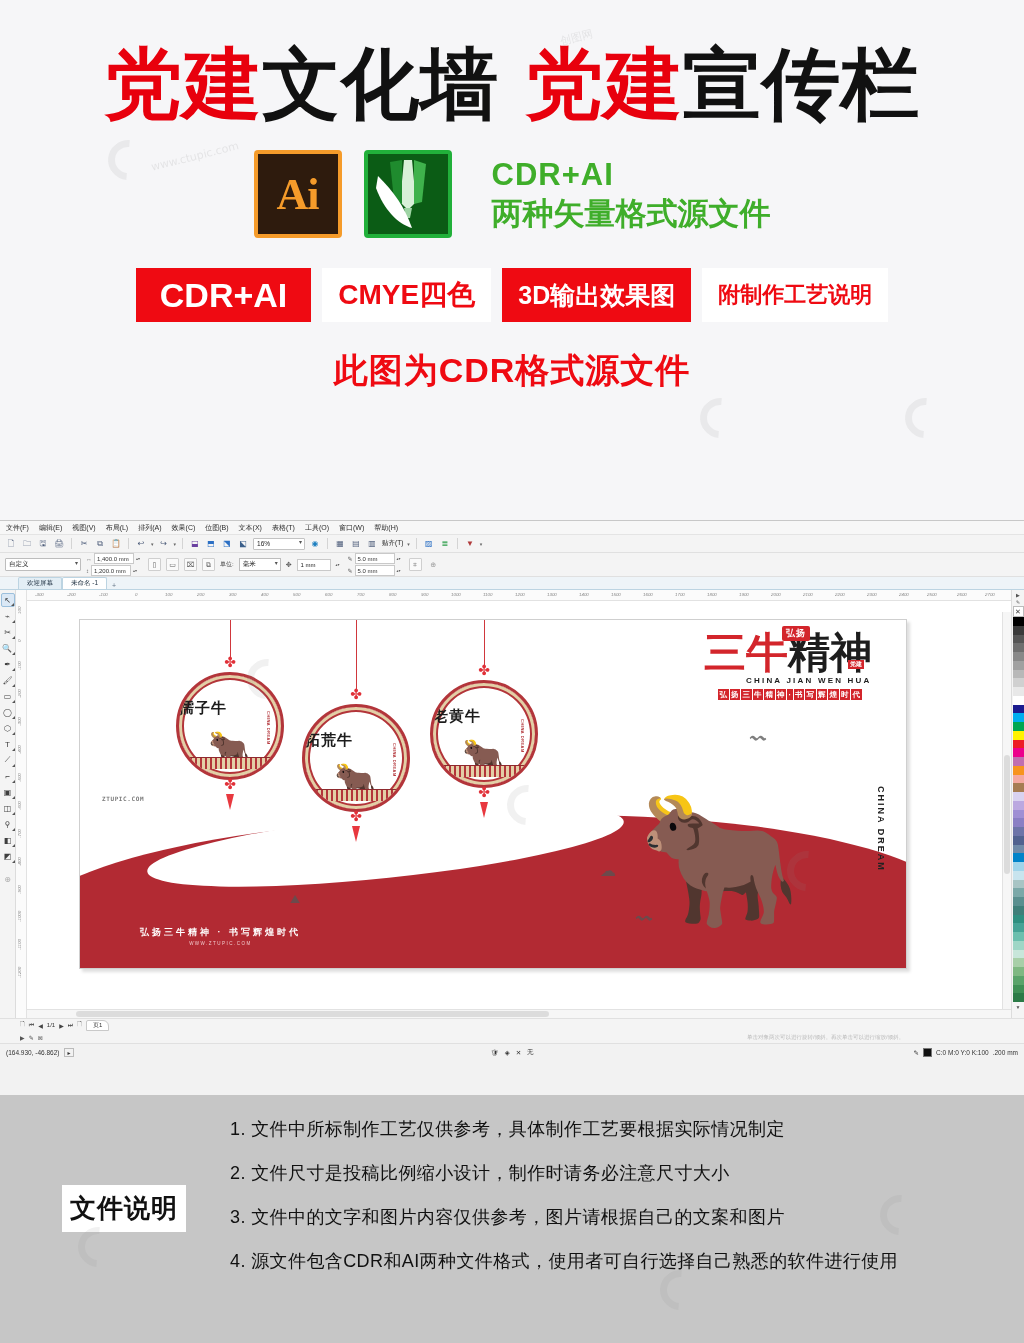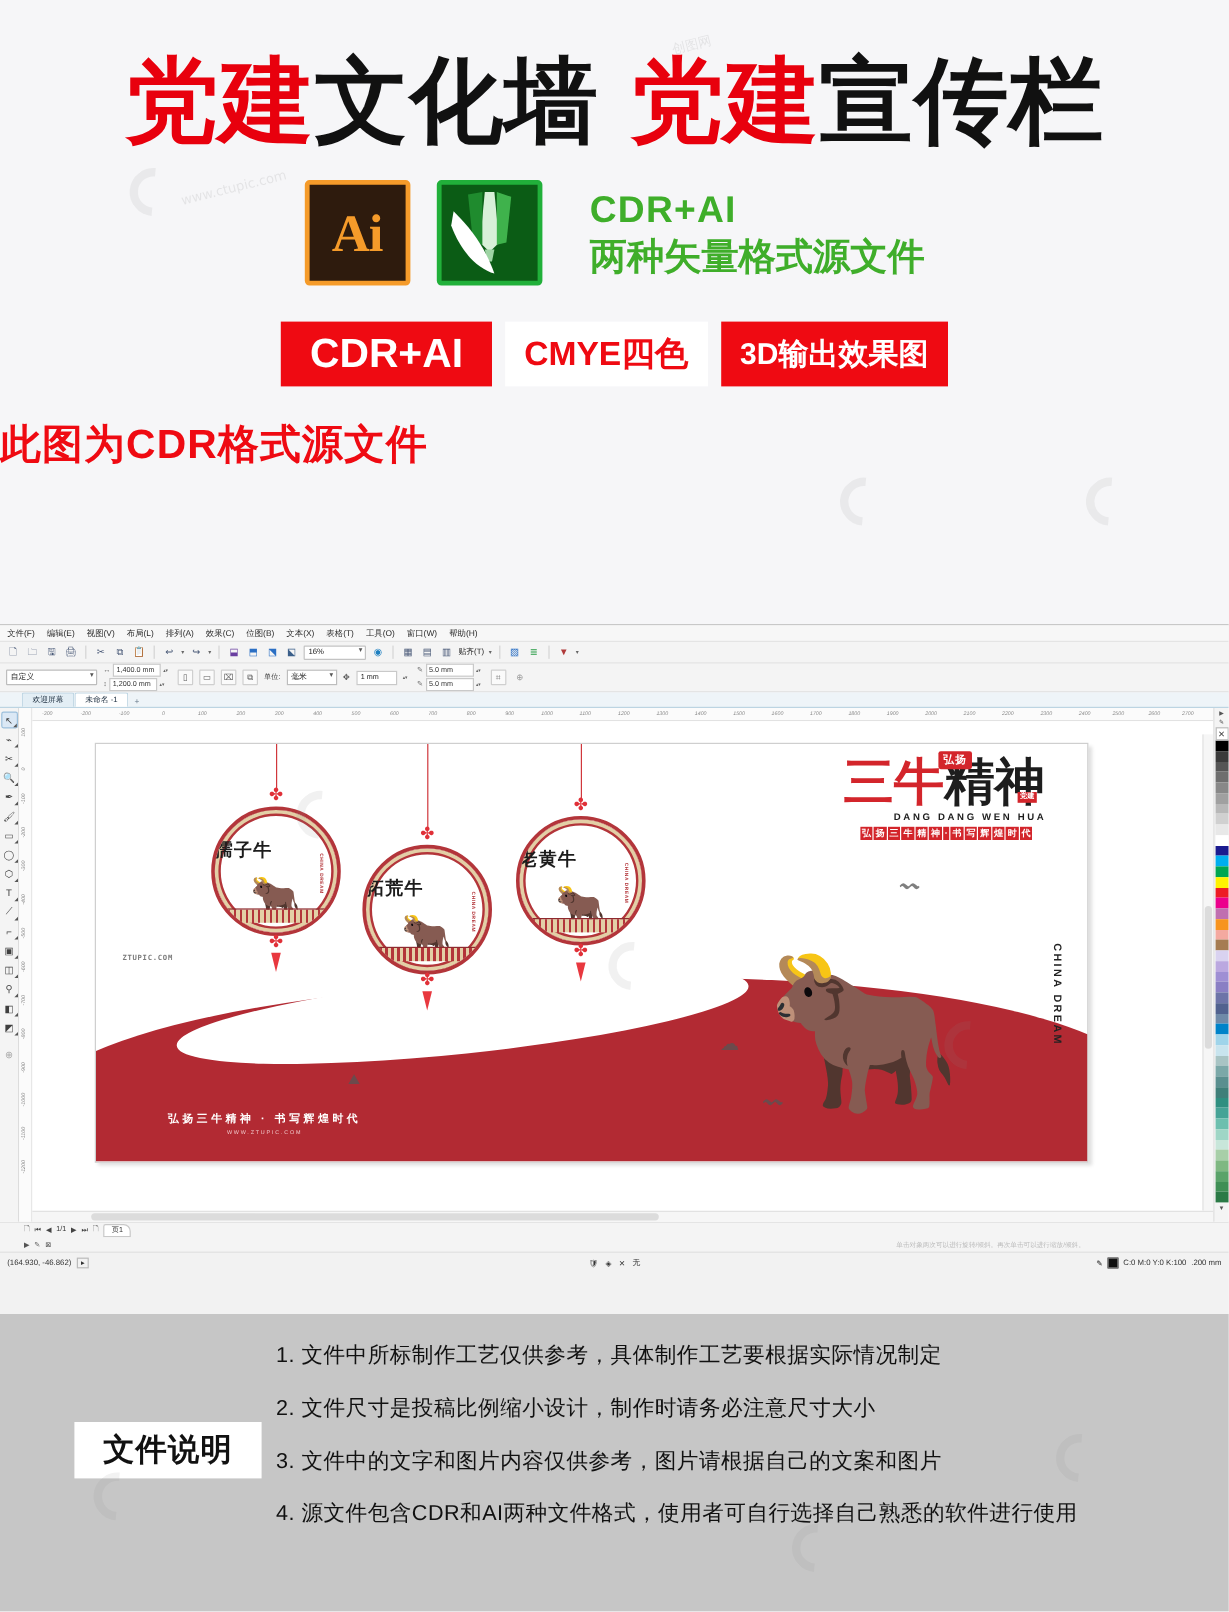--- a/index.html
+++ b/index.html
@@ -94,20 +94,21 @@
   .promo-sub {
     text-align: center;
     font-size: 26px;
     font-weight: 700;
     color: #111;
     margin-top: 28px;
     letter-spacing: 1px;
     white-space: nowrap;
   }
   .promo-note {
+    text-align: center;
     font-size: 34px;
     font-weight: 700;
     color: #ef0a12;
     margin-top: 26px;
     letter-spacing: 1px;
   }
 
   
   .wm {
     position: absolute;
@@ -455,21 +456,21 @@
   .footer {
     position: absolute; left: 0; top: 1095px;
     width: 1024px; height: 248px;
     background: #c6c6c6;
     overflow: hidden;
   }
   .foot-label {
     position: absolute; left: 62px; top: 90px;
     background: #fff; color: #111;
     font-size: 26px; font-weight: 700;
-    padding: 6px 24px; letter-spacing: 1px;
+    padding: 6px 8px; letter-spacing: 1px;
   }
   .notes {
     position: absolute; left: 230px; top: 22px; right: 20px;
   }
   .note {
     font-size: 18px; color: #111; font-weight: 500;
     margin-bottom: 20px; letter-spacing: .4px; white-space: nowrap;
   }
 </style>
 </head>
@@ -497,20 +498,21 @@
     <div class="promo-green">
       <div class="l1">CDR+AI</div>
       <div class="l2">两种矢量格式源文件</div>
     </div>
   </div>
 
   <div class="badges">
     <div class="badge filled b1">CDR+AI</div>
     <div class="badge outline b2">CMYE四色</div>
     <div class="badge filled b3">3D输出效果图</div>
+    <div class="badge outline b4">附制作工艺说明</div>
   </div>
 
   <div class="promo-note">此图为CDR格式源文件</div>
 
   <div class="wm" style="left:108px;top:140px"><span class="ring"></span></div>
   <div class="wm" style="left:150px;top:150px"><span class="wm-txt">www.ctupic.com</span></div>
   <div class="wm" style="left:700px;top:398px"><span class="ring"></span></div>
   <div class="wm" style="left:905px;top:398px"><span class="ring"></span></div>
   <div class="wm" style="left:560px;top:30px"><span class="wm-txt">创图网</span></div>
 </div>
@@ -738,21 +740,21 @@
 
             <div class="ztu">ZTUPIC.COM</div>
 
             <div class="main-title">
               <div class="mt-stamp">弘扬</div>
               <div class="mt-stamp2">党建</div>
               <div class="mt-row">
                 <span class="mt-red">三牛</span>
                 <span class="mt-blk">精神</span>
               </div>
-              <div class="mt-py">DANG DANG WEN HUA</div>
+              <div class="mt-py">CHINA JIAN WEN HUA</div>
               <div class="mt-slogan">
                 <span>弘</span>
                 <span>扬</span>
                 <span>三</span>
                 <span>牛</span>
                 <span>精</span>
                 <span>神</span>
                 <span>·</span>
                 <span>书</span>
                 <span>写</span>

